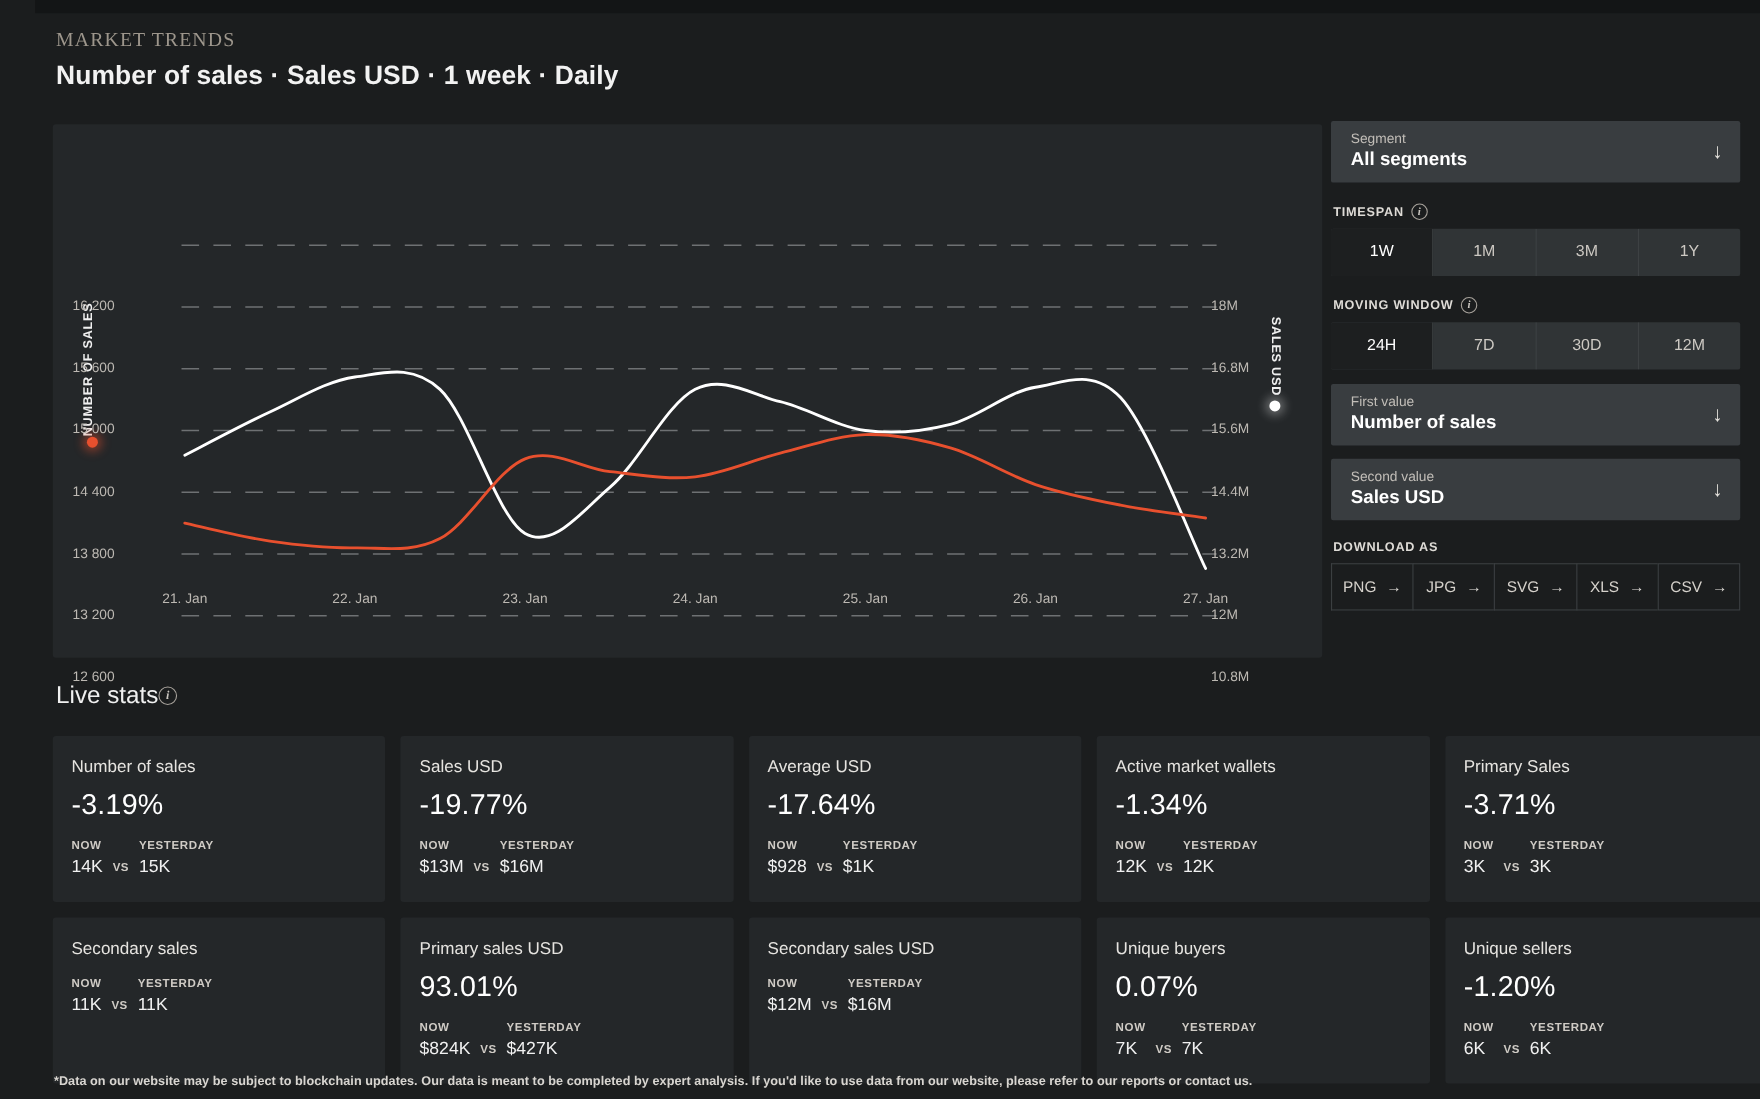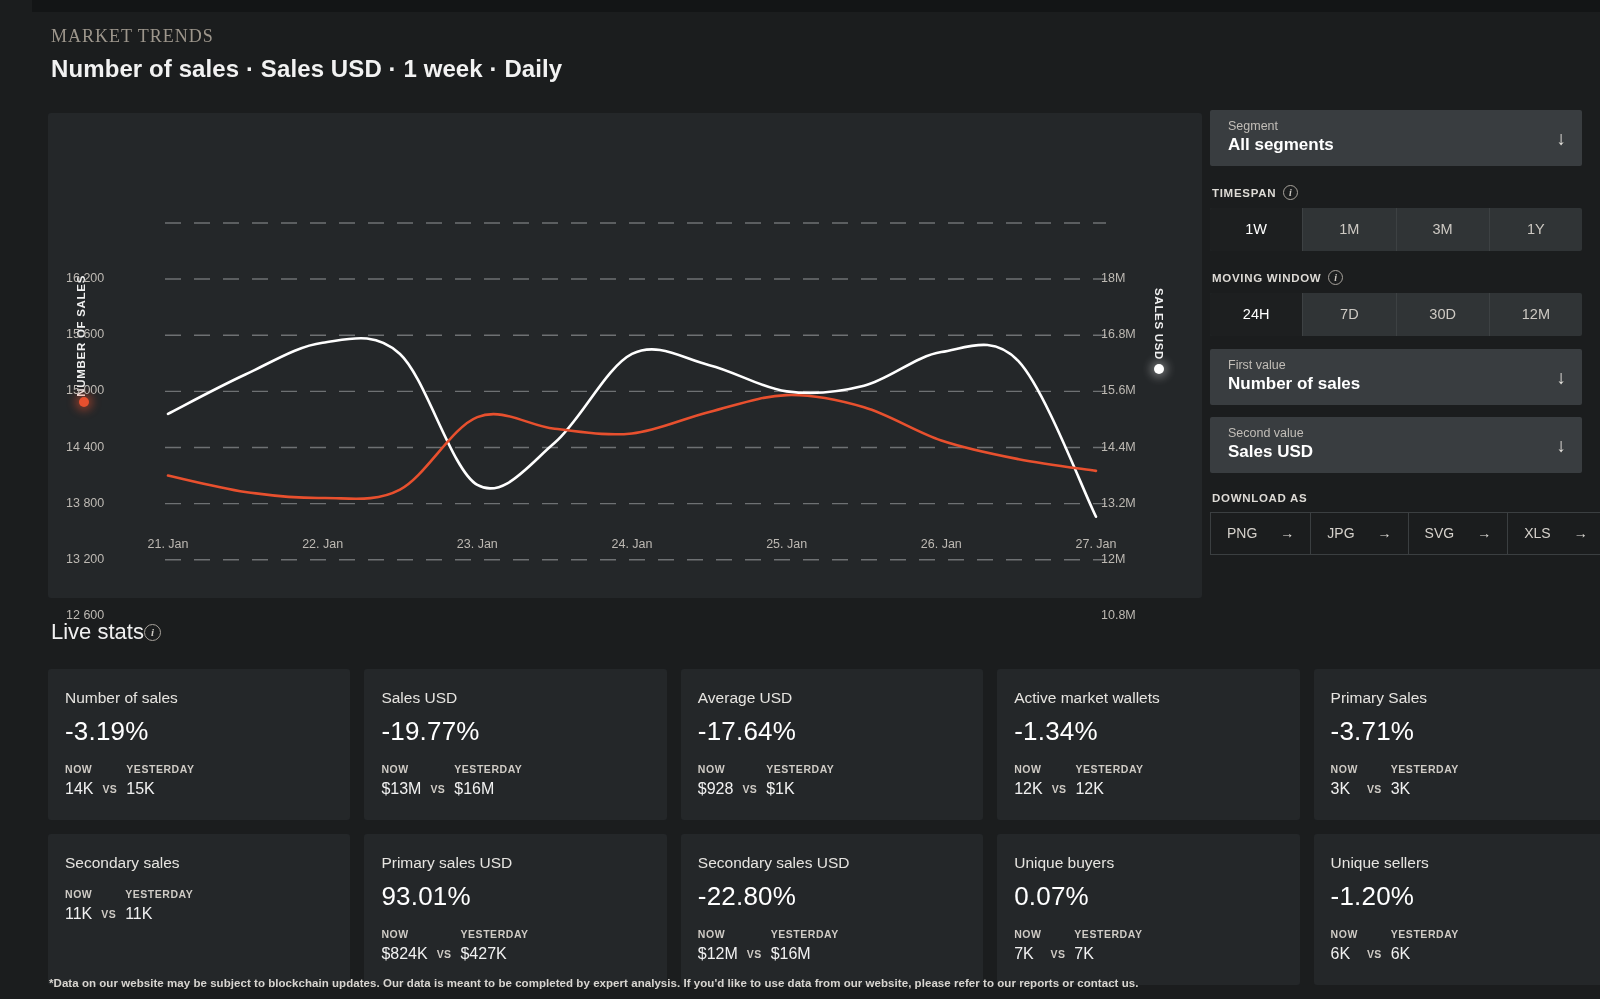--- a/index.html
+++ b/index.html
@@ -99,21 +99,21 @@
   .seg:last-child { border-right: none; }
   .seg.active { background: #1d1f20; color: #fff; font-weight: 400; }
 
   .dl-label {
     font-size: 11.5px; font-weight: 700; letter-spacing: .7px;
     color: #dedbd6; margin: 19px 0 8px 2px;
   }
   .dl-group { display: flex; width: 100%; }
   .dl-btn {
     flex: 1; display: flex; align-items: center; justify-content: center;
-    gap: 23px; padding: 12px 16px 13px;
+    gap: 9px; padding: 12px 0 13px;
     font-size: 14px; color: #d5d1cb; cursor: pointer;
     border: 1px solid #3b3f41; border-right: none;
   }
   .dl-btn:last-child { border-right: 1px solid #3b3f41; }
   .dl-btn .ar { font-size: 14px; color: #e2dfda; }
 
   
   .live-head {
     position: absolute; left: 19px; top: 619px;
     display: flex; align-items: center; 
@@ -382,21 +382,20 @@
           </div>
           <div class="stat-vs">VS</div>
           <div class="stat-col">
             <div class="stat-cap">YESTERDAY</div>
             <div class="stat-val">$427K</div>
           </div>
         </div>
       </div>
       <div class="stat-card">
         <div class="stat-name">Secondary sales USD</div>
-        <div class="stat-pct">-22.80%</div>
         <div class="stat-foot">
           <div class="stat-col">
             <div class="stat-cap">NOW</div>
             <div class="stat-val">$12M</div>
           </div>
           <div class="stat-vs">VS</div>
           <div class="stat-col">
             <div class="stat-cap">YESTERDAY</div>
             <div class="stat-val">$16M</div>
           </div>

